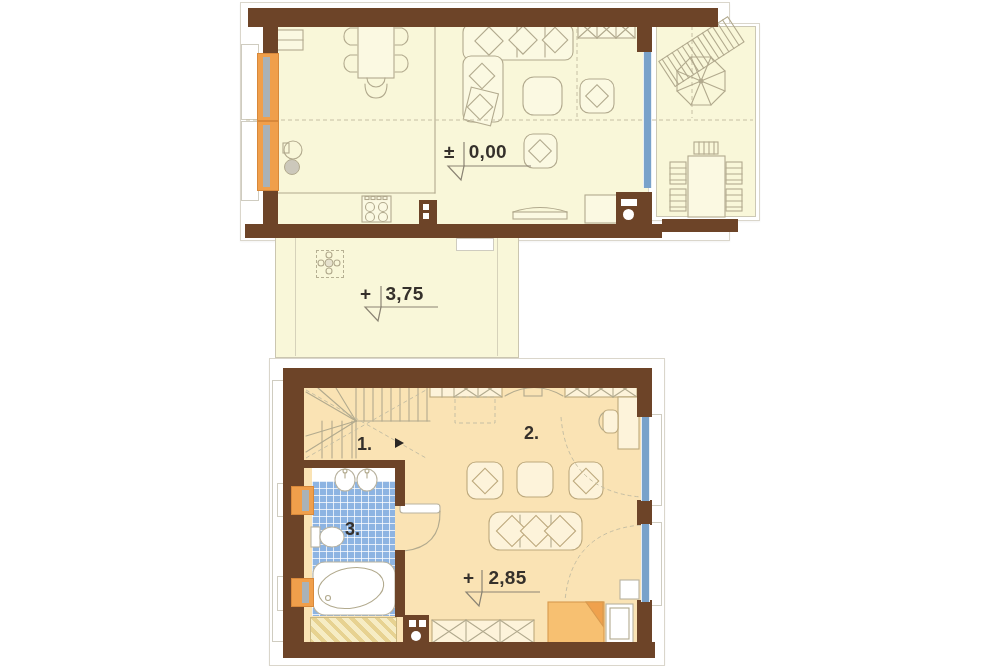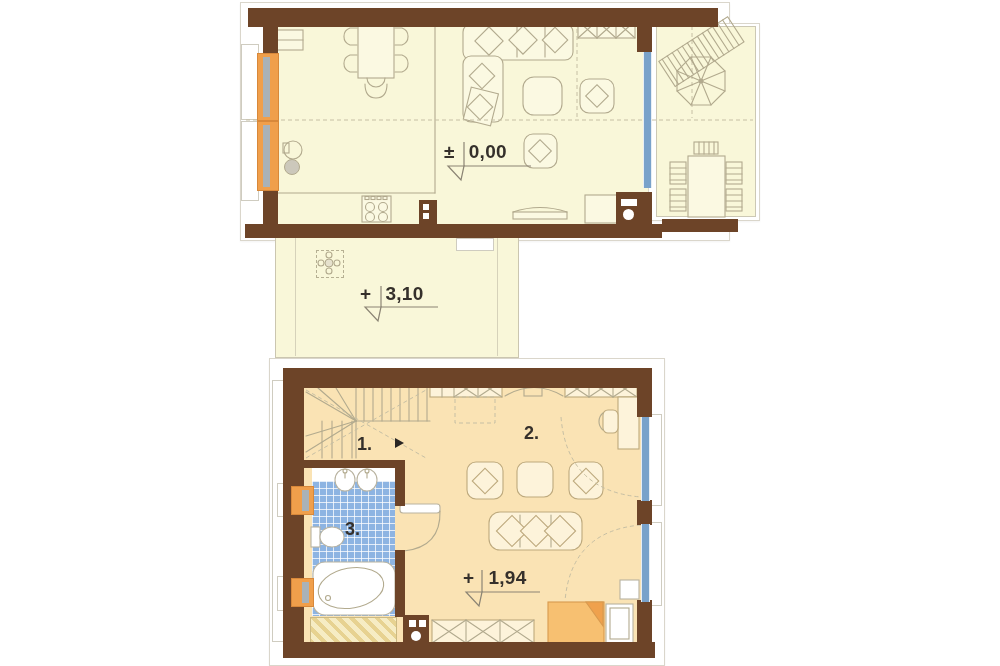--- a/index.html
+++ b/index.html
@@ -378,22 +378,22 @@
   </div>
   <div class="win-blue" style="left:641px;top:417px;width:7px;height:84px;"></div>
   <div class="win-blue" style="left:641px;top:524px;width:7px;height:78px;"></div>
 
   <div class="label elev" style="left:444px;top:141px;">
     <span>±</span>
     <span>0,00</span>
   </div>
   <div class="label elev" style="left:360px;top:283px;">
     <span>+</span>
-    <span>3,10</span>
+    <span>3,75</span>
   </div>
   <div class="label elev" style="left:463px;top:567px;">
     <span>+</span>
-    <span>1,94</span>
+    <span>2,85</span>
   </div>
   <div class="label room" style="left:357px;top:434px;">1.</div>
   <div class="label room" style="left:524px;top:423px;">2.</div>
   <div class="label room" style="left:345px;top:519px;">3.</div>
 </div>
 
 </body></html>

